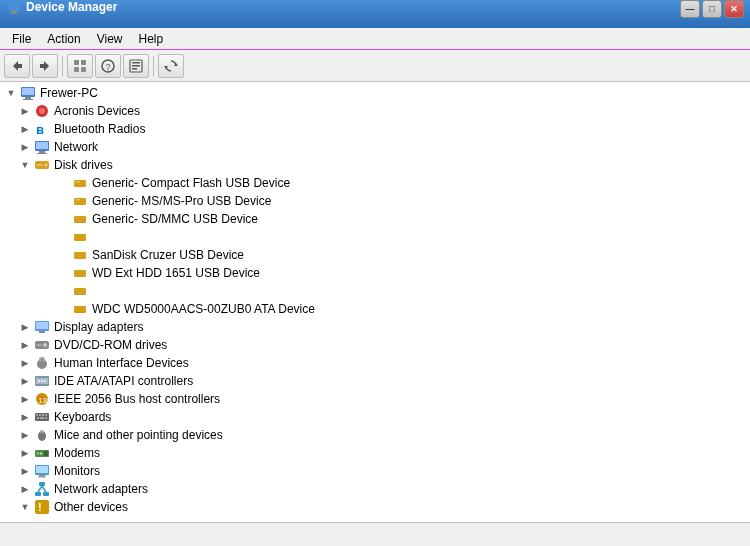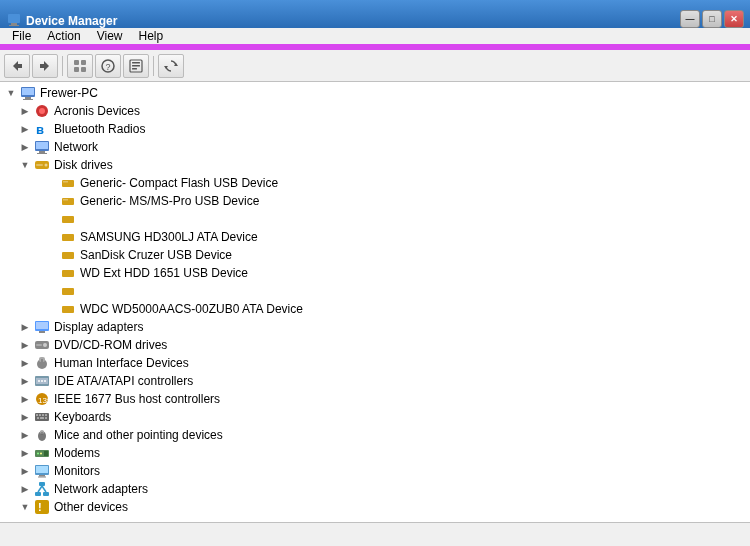--- a/index.html
+++ b/index.html
@@ -8,21 +8,21 @@
       font-size: 12px;
       background: #d4d0c8;
       width: 750px;
       height: 546px;
       overflow: hidden;
     }
     .title-bar {
       background: linear-gradient(to bottom, #4a90d9 0%, #2a6cb5 100%);
       height: 28px;
       display: flex;
-      align-items: flex-end;
+      align-items: flex-start;
       padding: 0 6px;
       color: white;
       font-size: 12px;
       font-weight: bold;
       user-select: none;
     }
     .title-bar .title-icon {
       width: 16px;
       height: 16px;
       margin-right: 4px;
@@ -49,21 +49,21 @@
       font-size: 9px;
       cursor: pointer;
       color: #333;
     }
     .window-btn.close-btn {
       background: linear-gradient(to bottom, #e87070, #c84040);
       color: white;
     }
     .menu-bar {
       background: #f0f0f0;
-      border-bottom: 6px solid #d946ef;
+      border-bottom: 1px solid #d946ef;
       display: flex;
       padding: 2px 4px;
       height: 22px;
       align-items: center;
     }
     .menu-item {
       padding: 2px 8px;
       cursor: pointer;
       font-size: 12px;
       color: #000;
@@ -153,21 +153,21 @@
       height: 24px;
       background: #f0f0f0;
       border-top: 1px solid #c0c0c0;
       display: flex;
       align-items: center;
       padding: 0 4px;
       font-size: 11px;
       color: #333;
     }
     .indent-1 { padding-left: 18px; }
-    .indent-2 { padding-left: 36px; margin-left: 8px; }
+    .indent-2 { padding-left: 56px; }
   </style>
 </head>
 <body>
 
 <div class="title-bar">
   <div class="title-icon">
     <svg width="14" height="14" viewBox="0 0 14 14">
       <rect x="1" y="1" width="12" height="9" fill="#4a90d9" rx="1"></rect>
       <rect x="4" y="10" width="6" height="2" fill="#888"></rect>
       <rect x="2" y="12" width="10" height="1" fill="#888"></rect>
@@ -318,29 +318,29 @@
       </span>
       <span class="item-label">Generic- MS/MS-Pro USB Device</span>
     </div>
     <div class="tree-item indent-2">
       <span class="expand-icon" style="visibility:hidden;">▶</span>
       <span class="item-icon">
         <svg width="16" height="16" viewBox="0 0 16 16">
           <rect x="2" y="5" width="12" height="7" fill="#d4a017" rx="1"></rect>
         </svg>
       </span>
-    </div>
-    <div class="tree-item indent-2">
-      <span class="expand-icon" style="visibility:hidden;">▶</span>
-      <span class="item-icon">
-        <svg width="16" height="16" viewBox="0 0 16 16">
-          <rect x="2" y="5" width="12" height="7" fill="#d4a017" rx="1"></rect>
-        </svg>
-      </span>
-      <span class="item-label">SAMSUNG HD300LJ ATA Device</span>
+      <span class="item-label">Generic- SD/MMC USB Device</span>
+    </div>
+    <div class="tree-item indent-2">
+      <span class="expand-icon" style="visibility:hidden;">▶</span>
+      <span class="item-icon">
+        <svg width="16" height="16" viewBox="0 0 16 16">
+          <rect x="2" y="5" width="12" height="7" fill="#d4a017" rx="1"></rect>
+        </svg>
+      </span>
     </div>
     <div class="tree-item indent-2">
       <span class="expand-icon" style="visibility:hidden;">▶</span>
       <span class="item-icon">
         <svg width="16" height="16" viewBox="0 0 16 16">
           <rect x="2" y="5" width="12" height="7" fill="#d4a017" rx="1"></rect>
         </svg>
       </span>
       <span class="item-label">SanDisk Cruzer USB Device</span>
     </div>
@@ -422,21 +422,21 @@
     </div>
 
     <div class="tree-item indent-1">
       <span class="expand-icon">▶</span>
       <span class="item-icon">
         <svg width="16" height="16" viewBox="0 0 16 16">
           <circle cx="8" cy="8" r="6" fill="#cc8800"></circle>
           <text x="4" y="12" font-size="8" fill="white">1394</text>
         </svg>
       </span>
-      <span class="item-label">IEEE 1677 Bus host controllers</span>
+      <span class="item-label">IEEE 2056 Bus host controllers</span>
     </div>
 
     <div class="tree-item indent-1">
       <span class="expand-icon">▶</span>
       <span class="item-icon">
         <svg width="16" height="16" viewBox="0 0 16 16">
           <rect x="1" y="4" width="14" height="8" fill="#666" rx="1"></rect>
           <rect x="2" y="5" width="2" height="2" fill="#aaa" rx="0.5"></rect>
           <rect x="5" y="5" width="2" height="2" fill="#aaa" rx="0.5"></rect>
           <rect x="8" y="5" width="2" height="2" fill="#aaa" rx="0.5"></rect>

